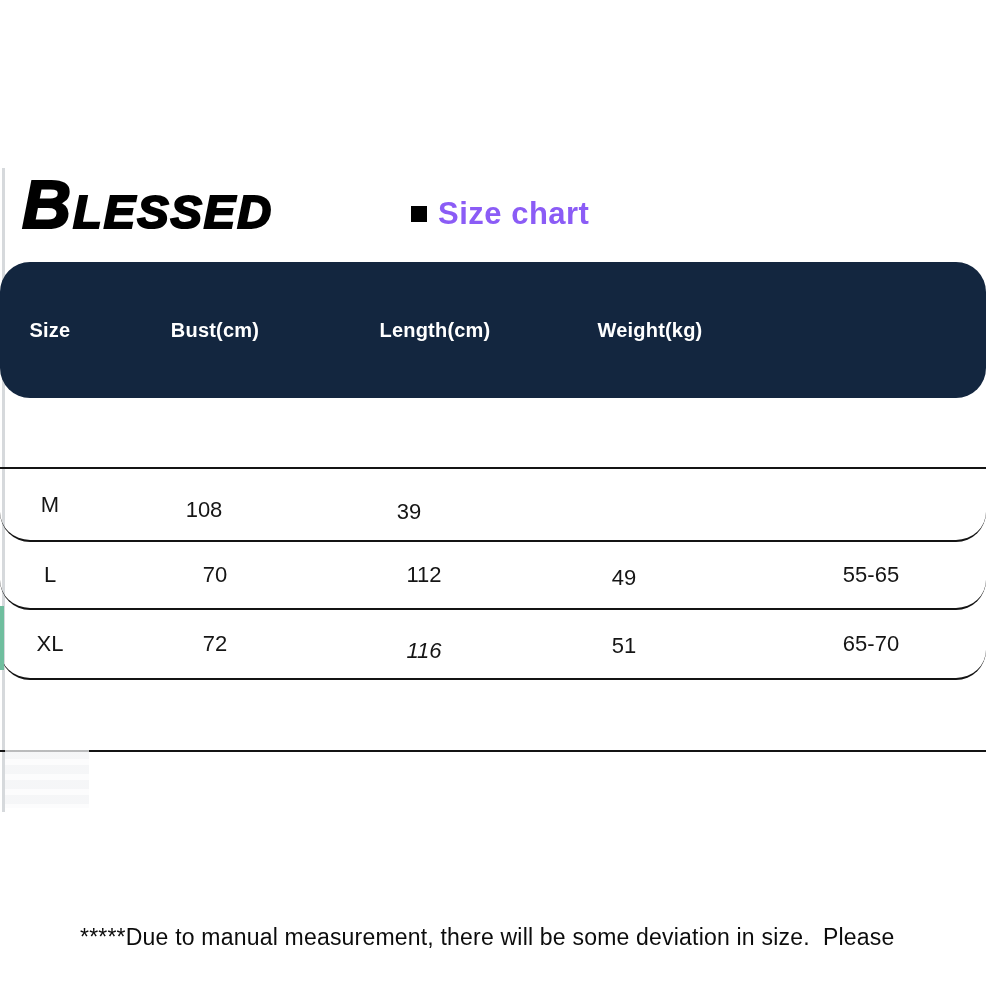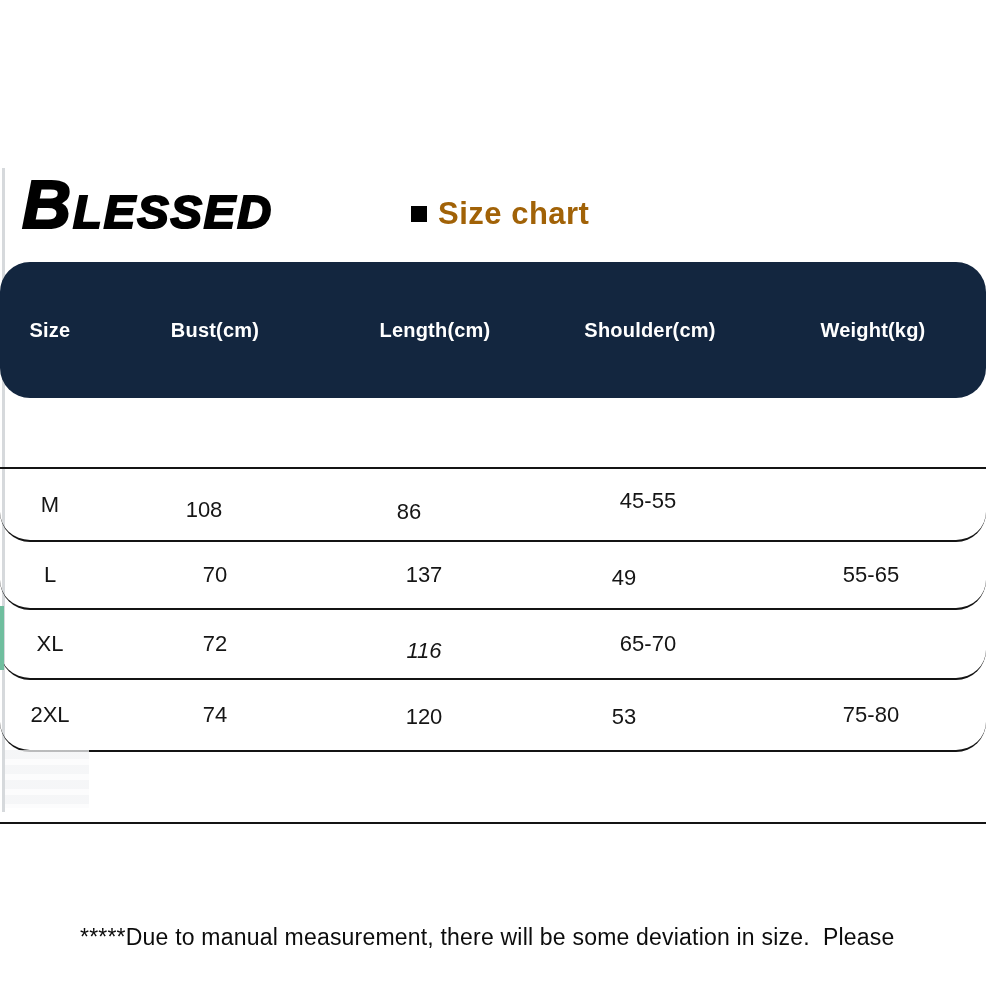--- a/index.html
+++ b/index.html
@@ -13,21 +13,21 @@
   .logo{
     position:absolute;left:22px;top:170px;color:#000;
     font-style:italic;font-weight:bold;letter-spacing:2px;white-space:nowrap;
     -webkit-text-stroke:2.2px #000;
   }
   .logo .first{font-size:68px;line-height:1;}
   .logo .rest{font-size:47px;line-height:1;}
   
   .chart-title{position:absolute;left:411px;top:196px;display:flex;align-items:center;gap:11px;}
   .bullet{width:16px;height:16px;background:#000;flex:0 0 auto;}
-  .chart-title .text{font-size:31px;font-weight:bold;color:#a16207;letter-spacing:0.5px;}
+  .chart-title .text{font-size:31px;font-weight:bold;color:#8b5cf6;letter-spacing:0.5px;}
   
   .size-table{position:absolute;left:0;top:262px;width:986px;}
   .grid-cols{display:grid;grid-template-columns:100px 230px 210px 220px 226px;align-items:center;border-radius:30px;}
   .thead{height:136px;background:var(--header-bg,#13263f);}
   .th{color:var(--header-fg,#ffffff);font-weight:bold;font-size:20px;text-align:center;letter-spacing:0.2px;}
   .spacer-row{height:69px;border-bottom:2px solid #141414;}
   .row{border-bottom:2px solid #141414;}
   .row.r0{height:71px;}
   .row.r1{height:66px;}
   .row.r2{height:68px;}
@@ -69,55 +69,47 @@
   <div class="chart-title">
     <div class="bullet"></div>
     <div class="text">Size chart</div>
   </div>
 
   <div class="size-table">
     <div class="thead grid-cols">
       <div class="th">Size</div>
       <div class="th">Bust(cm)</div>
       <div class="th">Length(cm)</div>
-      <div class="th">Shoulder(cm)</div>
       <div class="th">Weight(kg)</div>
     </div>
 
     <div class="spacer-row"></div>
 
     <div class="row r0 grid-cols">
       <div class="td c0">M</div>
       <div class="td c2">108</div>
-      <div class="td c3">86</div>
-      <div class="td c4">45-55</div>
+      <div class="td c3">39</div>
     </div>
 
     <div class="row r1 grid-cols">
       <div class="td c0">L</div>
       <div class="td c1">70</div>
-      <div class="td c2">137</div>
+      <div class="td c2">112</div>
       <div class="td c3">49</div>
       <div class="td c4">55-65</div>
     </div>
 
     <div class="row r2 grid-cols">
       <div class="td c0">XL</div>
       <div class="td c1">72</div>
       <div class="td c2">116</div>
+      <div class="td c3">51</div>
       <div class="td c4">65-70</div>
     </div>
 
-    <div class="row r3 grid-cols">
-      <div class="td c0">2XL</div>
-      <div class="td c1">74</div>
-      <div class="td c2">120</div>
-      <div class="td c3">53</div>
-      <div class="td c4">75-80</div>
-    </div>
 
     <div class="empty-row"></div>
   </div>
 
   <div class="green-strip"></div>
   <div class="artifact"></div>
 
   <div class="note">
     <div class="l1">*****Due to manual measurement, there will be some deviation in size.  Please</div>
     

